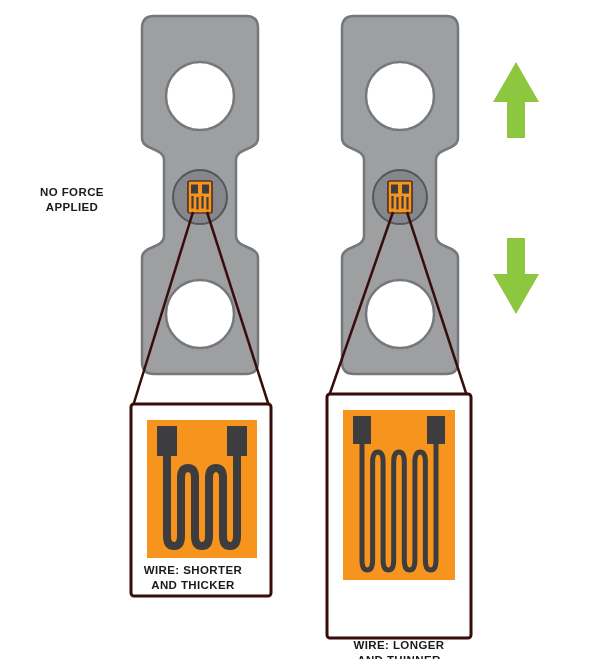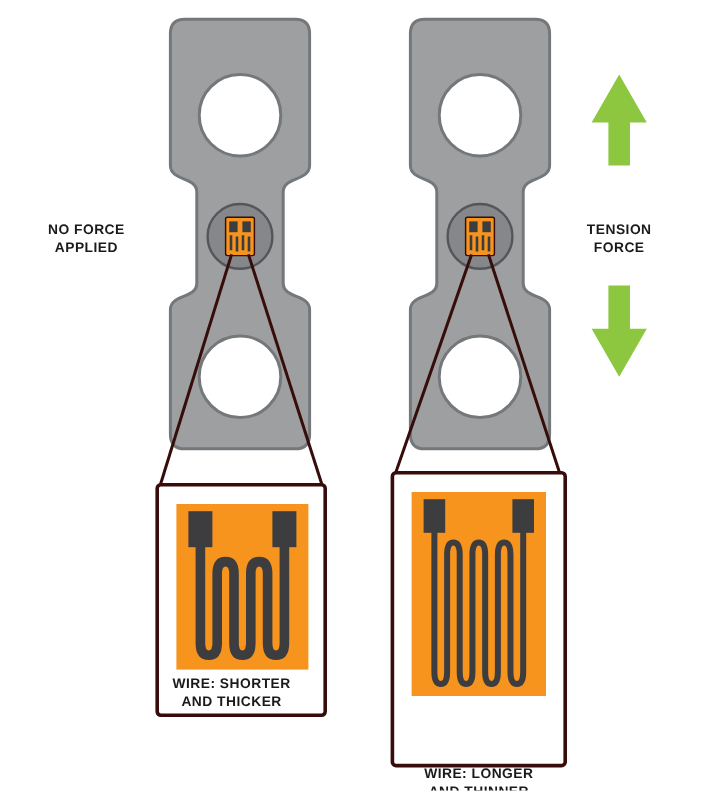--- a/index.html
+++ b/index.html
@@ -89,20 +89,18 @@
              Q 404.3 570 409.6 570 Q 414.9 570 414.9 560 V 462
              Q 414.9 452 420.15 452 Q 425.4 452 425.4 462 V 560
              Q 425.4 570 430.7 570 Q 436 570 436 560 V 440"></path>
 
     <polygon class="arrow" points="516,62 539,102 525,102 525,138 507,138 507,102 493,102"></polygon>
     <polygon class="arrow" points="516,314 493,274 507,274 507,238 525,238 525,274 539,274"></polygon>
   </svg>
 
   <div class="label" style="left:22px;top:185px;width:100px;">NO FORCE
 APPLIED</div>
-  <div class="label" style="left:466px;top:185px;width:100px;">TENSION
-FORCE</div>
   <div class="label" style="left:133px;top:563px;width:120px;">WIRE: SHORTER
 AND THICKER</div>
   <div class="label" style="left:329px;top:597px;width:140px;margin-top:41px;">WIRE: LONGER
 AND THINNER</div>
 
 </div>
 
 </body></html>

